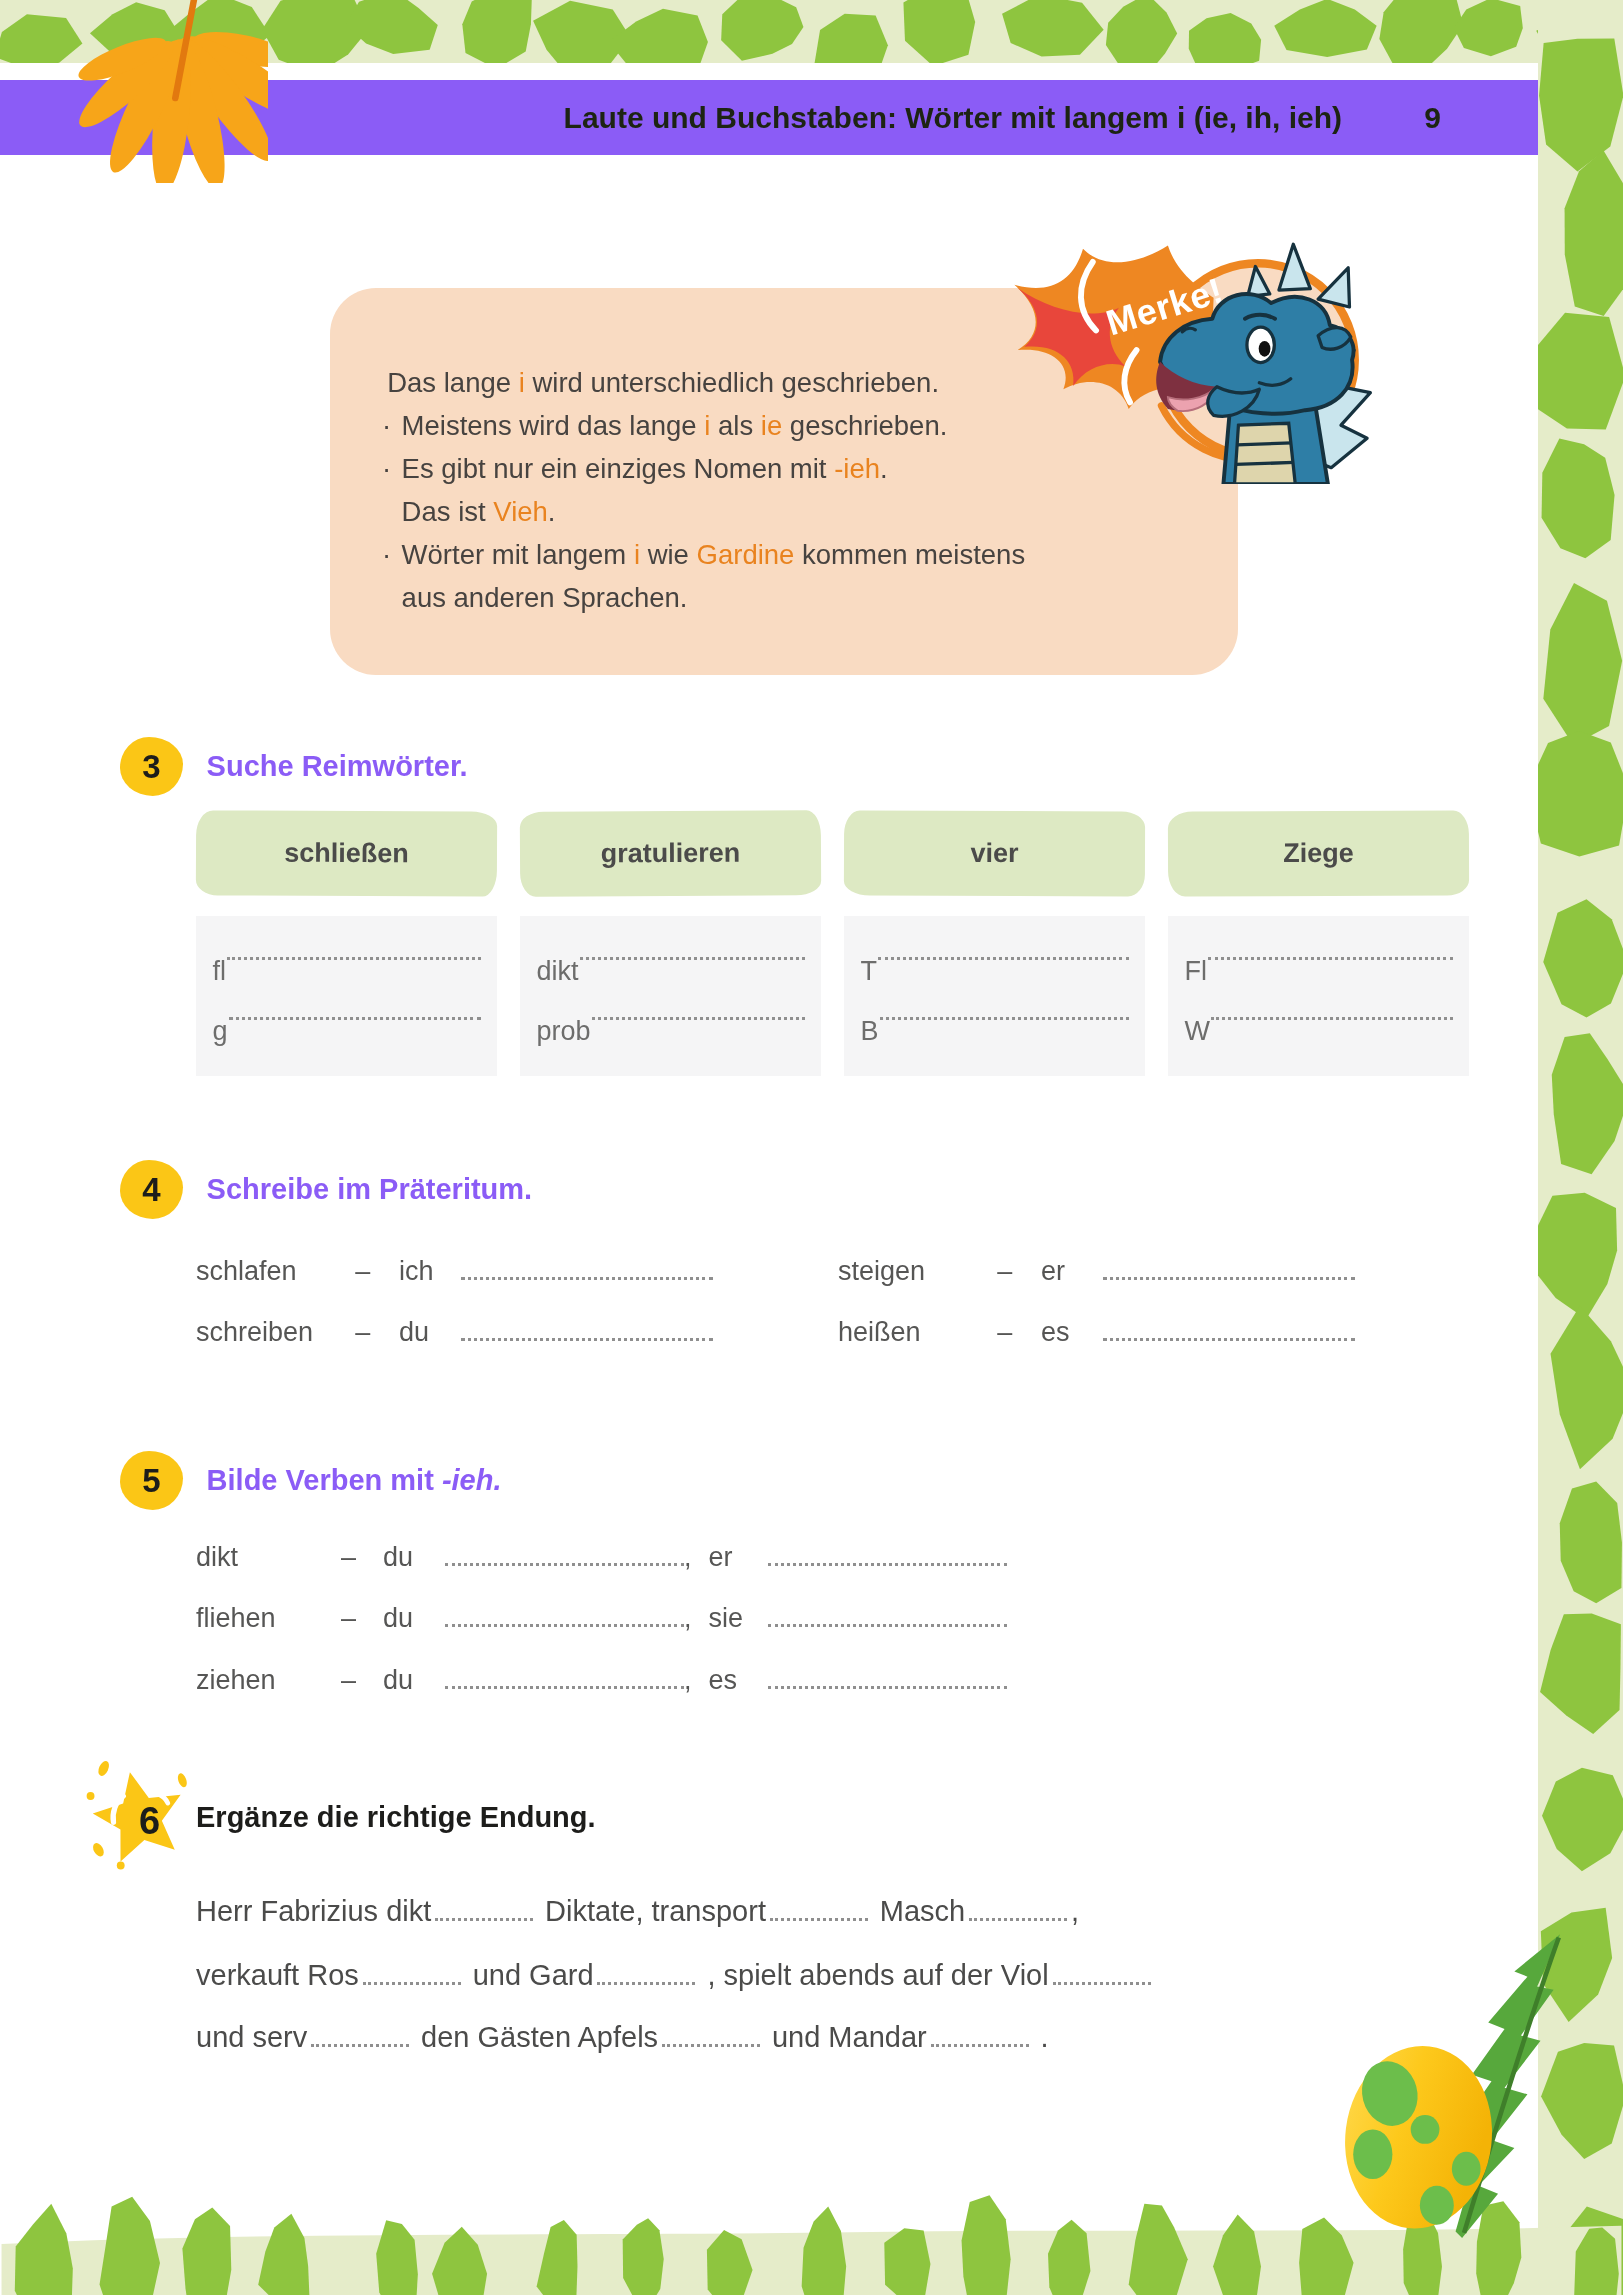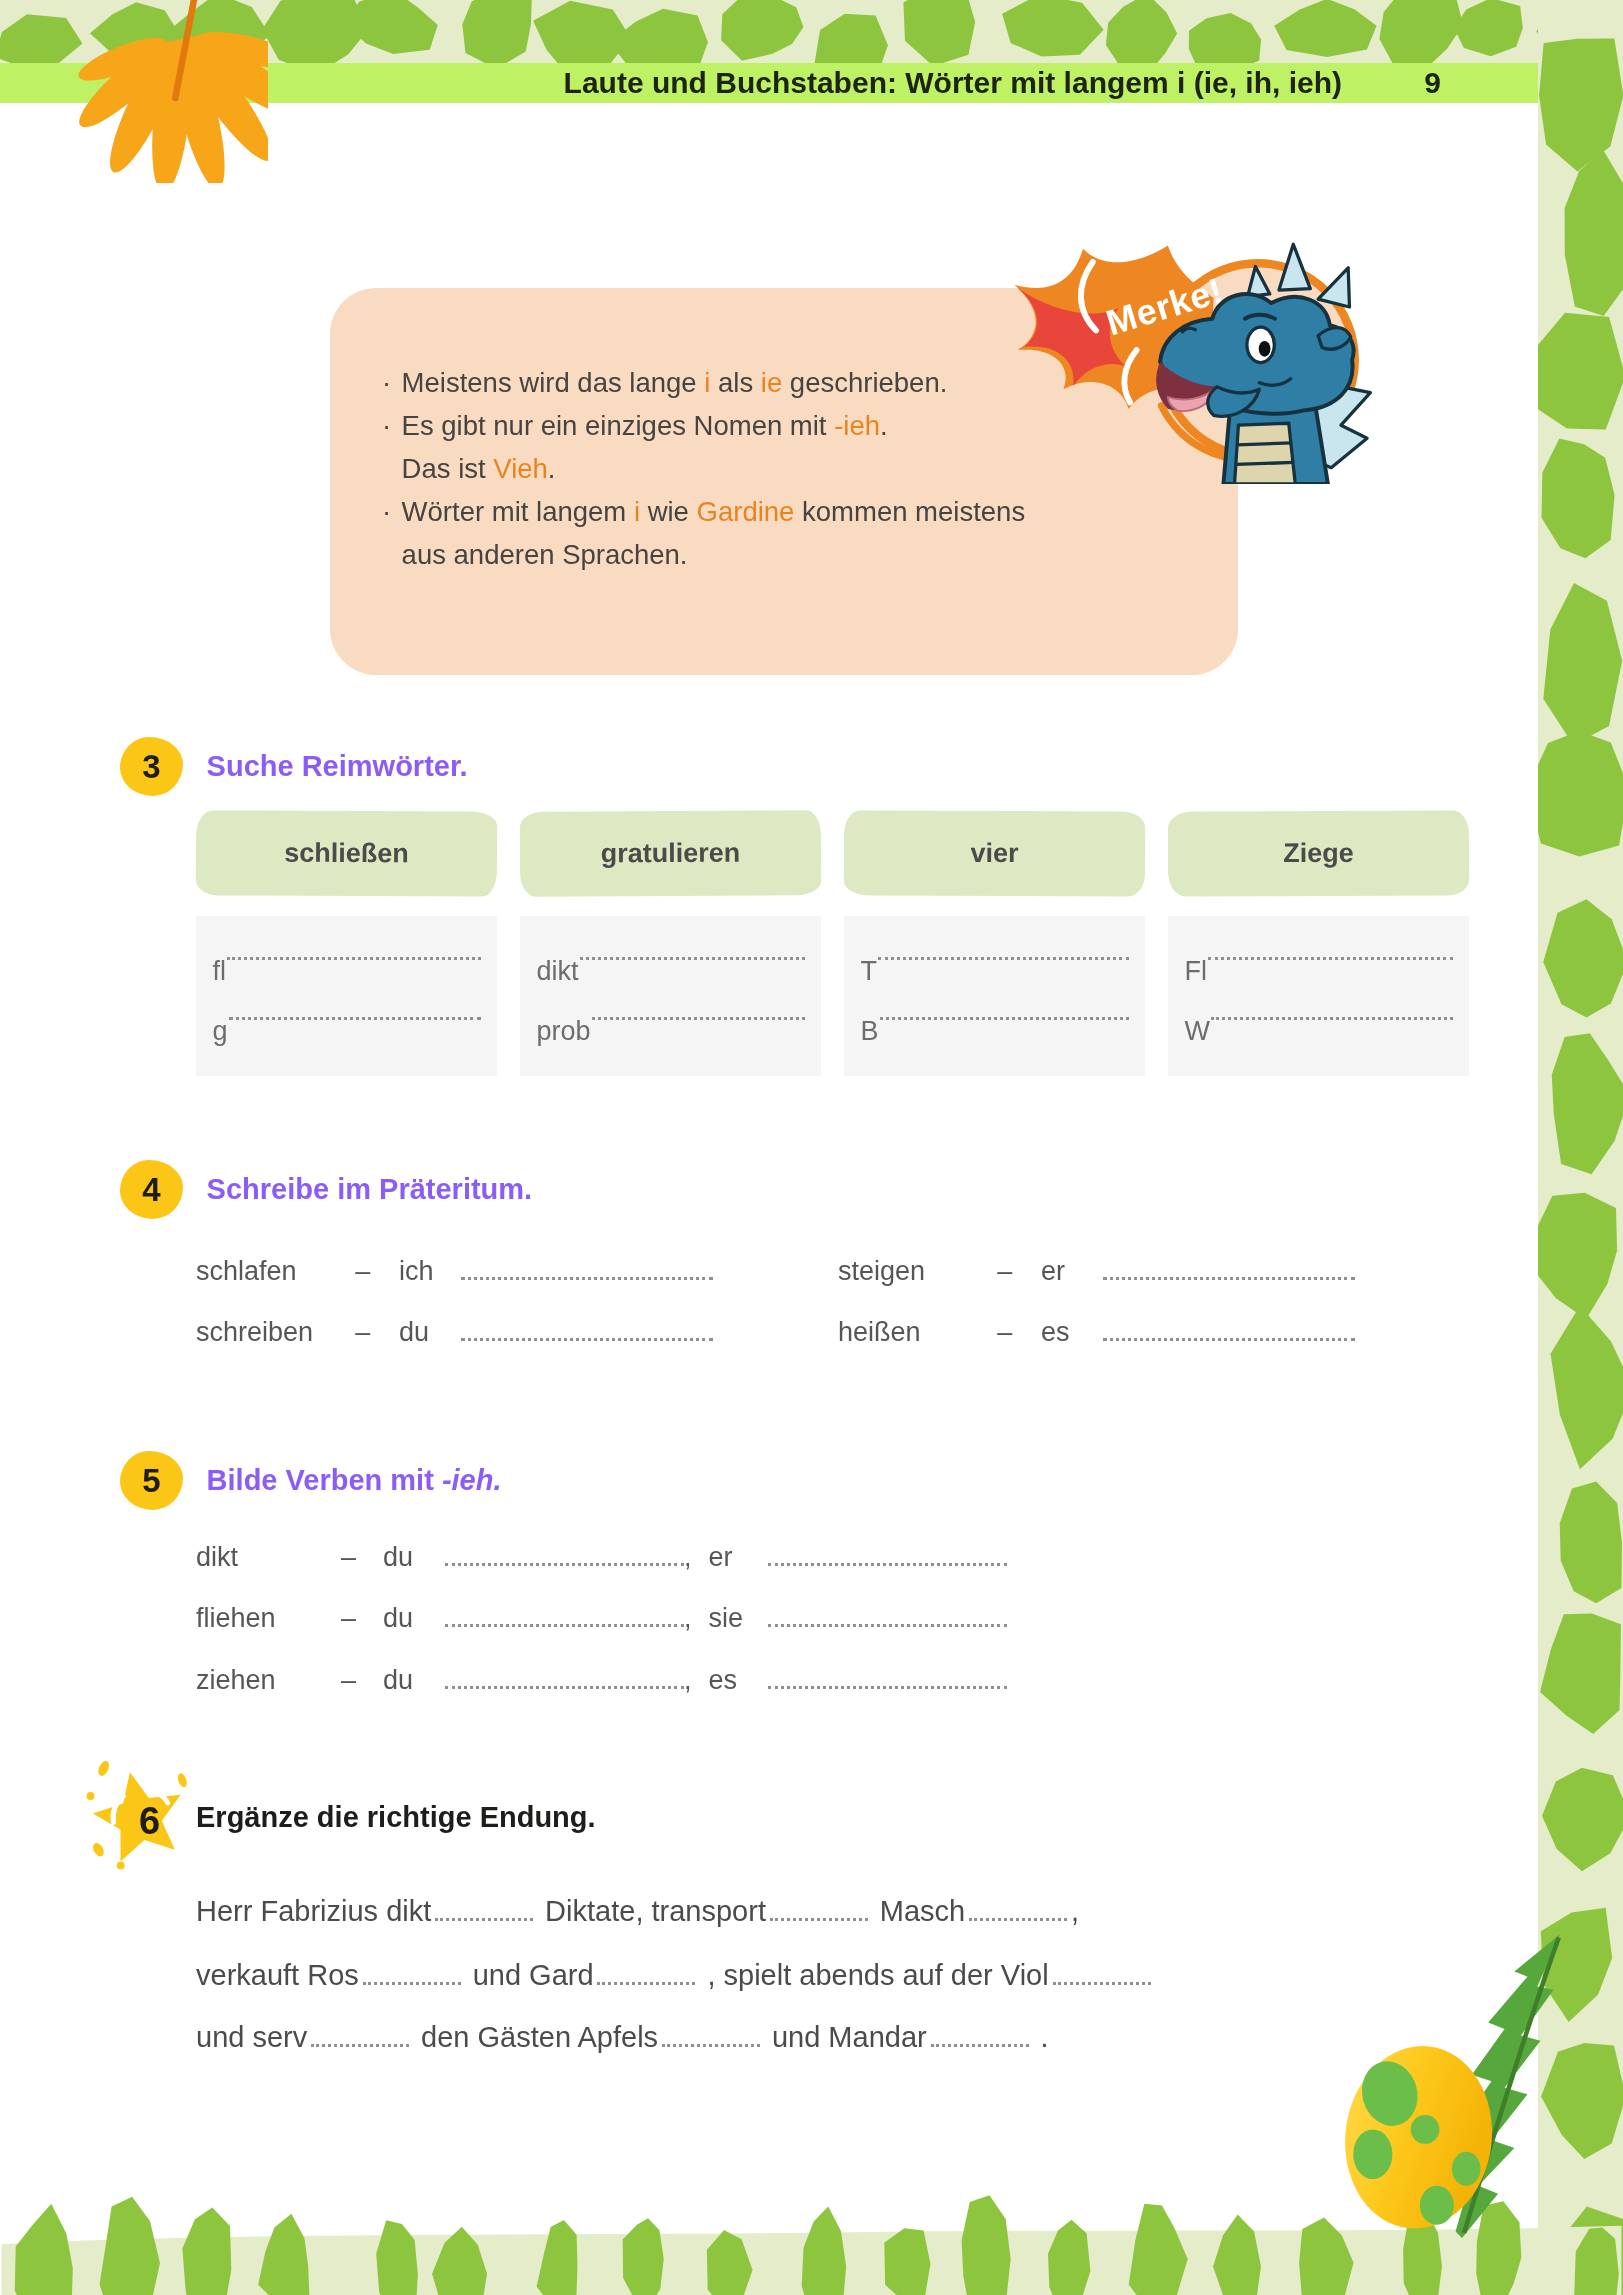--- a/index.html
+++ b/index.html
@@ -6,21 +6,21 @@
   html,body{width:1623px;height:2295px}
   body{position:relative;background:#fff;font-family:"Liberation Sans",sans-serif;overflow:hidden;color:#1d1d1b}
 
   
   .pattern-top{position:absolute;left:0;top:0;width:1623px;height:63px;background:#E5ECC9;overflow:hidden}
   .pattern-right{position:absolute;left:1538px;top:0;width:86px;height:2295px;background:#E5ECC9;overflow:hidden}
   .pattern-bottom{position:absolute;left:0;top:2184px;width:1623px;height:111px;overflow:hidden}
   .pattern-top svg,.pattern-right svg,.pattern-bottom svg{display:block}
 
   
-  .header-band{position:absolute;left:0;top:63px;width:1623px;height:40px;background:#bef264}
+  .header-band{position:absolute;left:0;top:80px;width:1623px;height:75px;background:#8b5cf6}
   .header-title{position:absolute;right:281px;top:50%;transform:translateY(-50%);font-size:30px;font-weight:700;color:#1d2413;white-space:nowrap}
   .page-number{position:absolute;right:182px;top:50%;transform:translateY(-50%);font-size:30px;font-weight:700;color:#1d2413}
 
   
   .merke-box{position:absolute;left:330px;top:288px;width:908px;height:387px;background:#F9DBC2;border-radius:46px}
   .merke-text{position:absolute;left:52px;top:73px;font-size:27.5px;line-height:43px;color:#474340}
   .m-line.first{padding-left:5.2px}
   .m-line.indent{padding-left:19.6px}
   .m-line .bullet{display:inline-block;width:19.6px}
   .accent{color:#E9831F}
@@ -167,20 +167,21 @@
     <ellipse cx="205" cy="178" rx="27" ry="118" transform="rotate(6 205 55)"></ellipse>
     <ellipse cx="205" cy="175" rx="26" ry="112" transform="rotate(26 205 55)"></ellipse>
     <ellipse cx="205" cy="165" rx="24" ry="95" transform="rotate(48 205 55)"></ellipse>
     <ellipse cx="205" cy="150" rx="20" ry="72" transform="rotate(68 205 55)"></ellipse>
   </g>
   <line x1="228" y1="-8" x2="198" y2="150" stroke="#E2790F" stroke-width="10" stroke-linecap="round"></line>
 </svg>
 
 <div class="merke-box">
   <div class="merke-text">
+    <div class="m-line first"><span>Das lange </span><span class="accent">i</span><span> wird unterschiedlich geschrieben.</span></div>
     <div class="m-line"><span class="bullet">·</span><span>Meistens wird das lange </span><span class="accent">i</span><span> als </span><span class="accent">ie</span><span> geschrieben.</span></div>
     <div class="m-line"><span class="bullet">·</span><span>Es gibt nur ein einziges Nomen mit </span><span class="accent">-ieh</span><span>.</span></div>
     <div class="m-line indent"><span>Das ist </span><span class="accent">Vieh</span><span>.</span></div>
     <div class="m-line"><span class="bullet">·</span><span>Wörter mit langem </span><span class="accent">i</span><span> wie </span><span class="accent">Gardine</span><span> kommen meistens</span></div>
     <div class="m-line indent"><span>aus anderen Sprachen.</span></div>
   </div>
 </div>
 
 <svg class="dragon" width="422" height="258" viewBox="0 0 645 395">
   <circle cx="468" cy="205" r="148" fill="#F9DBC2" stroke="#EE8722" stroke-width="13"></circle>

